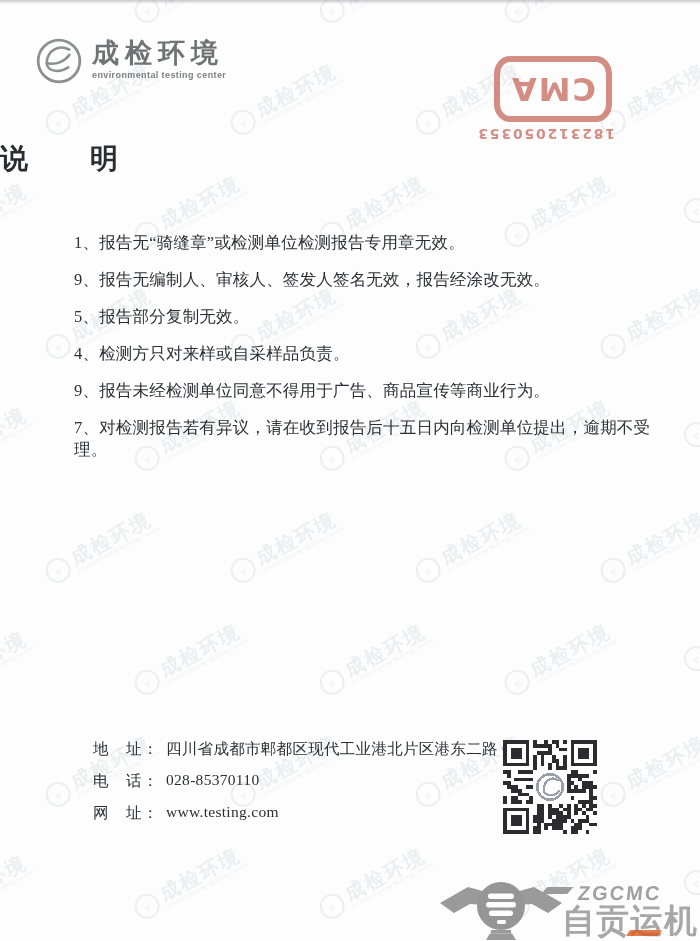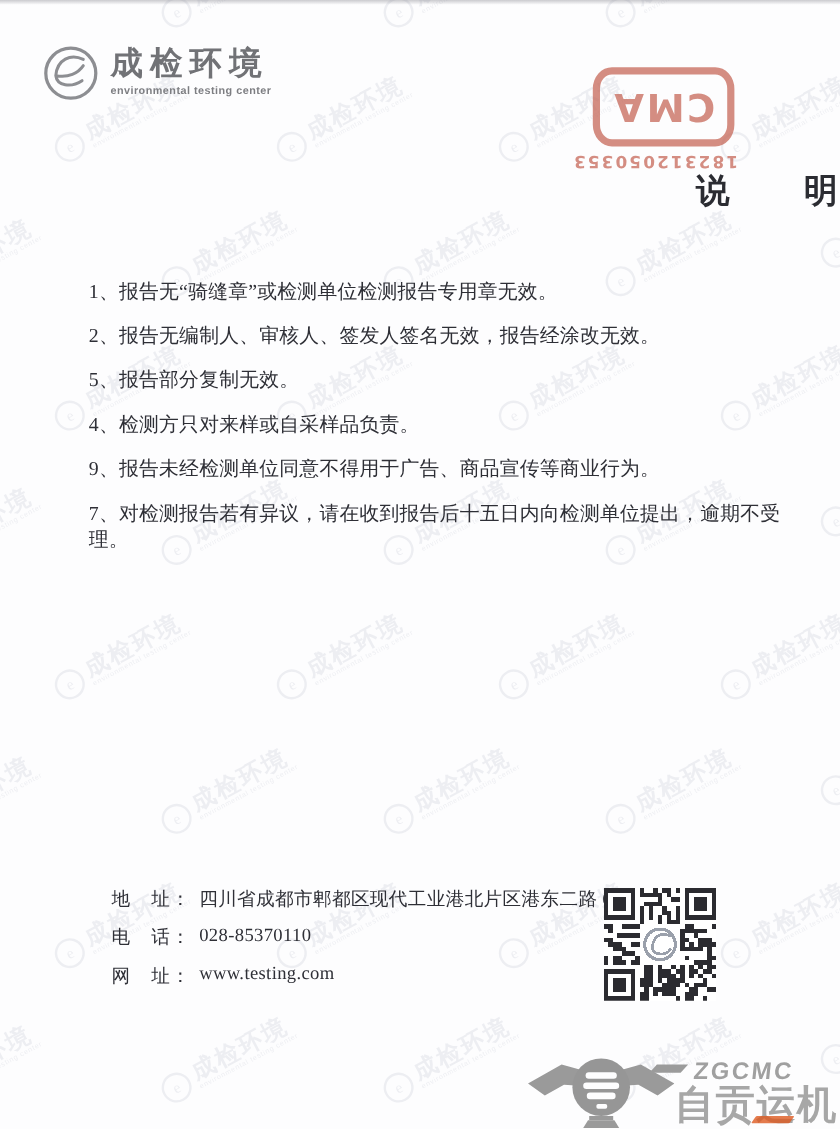--- a/index.html
+++ b/index.html
@@ -35,21 +35,21 @@
   
   .stamp { position:absolute; left:491px; top:56px; width:124px;
     transform:rotate(180deg); color:#c35f4f; opacity:.7; text-align:center;
     font-family:"DejaVu Sans","Liberation Sans",sans-serif; filter:blur(.4px); }
   .stamp-number { font-size:14px; font-weight:bold; letter-spacing:1.8px; margin-bottom:4px; }
   .stamp-ring { margin:0 auto; width:106px; height:54px; border:6px solid currentColor;
     border-radius:16px / 18px; display:flex; align-items:center; justify-content:center; }
   .stamp-mark { font-size:32px; font-weight:bold; letter-spacing:2px; line-height:32px; }
 
   
-  .page-title { position:absolute; top:140px; left:0; width:100%; text-align:right;
+  .page-title { position:absolute; top:140px; left:0; width:100%; text-align:left;
     font-size:28px; font-weight:bold; color:#2b2c32; letter-spacing:2px; }
 
   
   .notes { position:absolute; top:232px; left:74px; right:22px; }
   .note-item { font-size:16.5px; line-height:22px; margin-bottom:15px;
     color:#2e2f36; letter-spacing:.2px; }
 
   
   .footer { position:absolute; left:93px; top:739px; font-size:15.5px; color:#2e2f36; }
   .footer-row { display:flex; margin-bottom:11px; }
@@ -362,21 +362,21 @@
     <div class="stamp-number">182312050353</div>
     <div class="stamp-ring">
       <span class="stamp-mark">CMA</span>
     </div>
   </div>
 
   <div class="page-title">说　　明</div>
 
   <div class="notes">
     <div class="note-item">1、报告无“骑缝章”或检测单位检测报告专用章无效。</div>
-    <div class="note-item">2、报告无编制人、审核人、签发人签名无效，报告经涂改无效。</div>
+    <div class="note-item">9、报告无编制人、审核人、签发人签名无效，报告经涂改无效。</div>
     <div class="note-item">5、报告部分复制无效。</div>
     <div class="note-item">4、检测方只对来样或自采样品负责。</div>
     <div class="note-item">9、报告未经检测单位同意不得用于广告、商品宣传等商业行为。</div>
     <div class="note-item">7、对检测报告若有异议，请在收到报告后十五日内向检测单位提出，逾期不受理。</div>
   </div>
 
   <div class="footer">
     <div class="footer-row">
       <span class="footer-label">地　址：</span>
       <span class="footer-value">四川省成都市郫都区现代工业港北片区港东二路 639 号</span>

